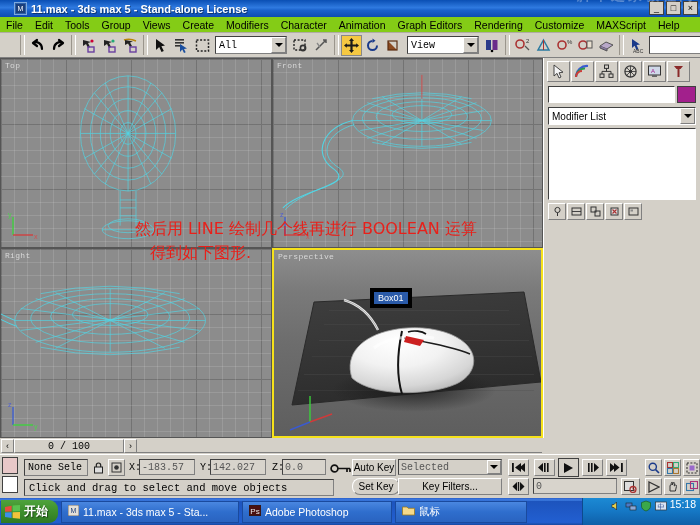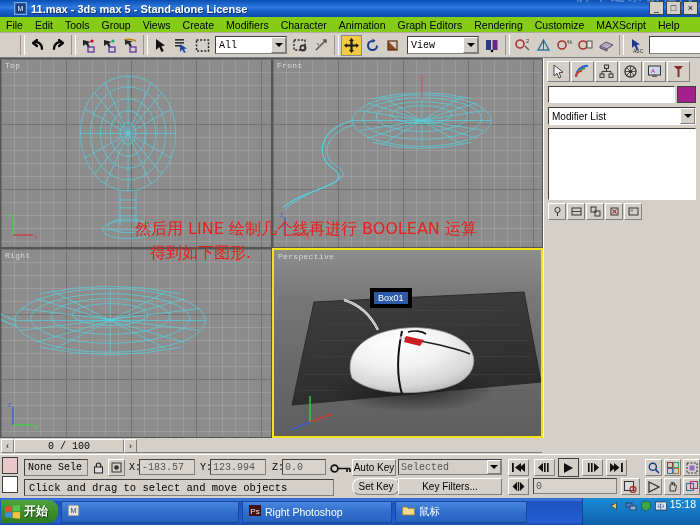--- a/index.html
+++ b/index.html
@@ -714,21 +714,21 @@
       <svg width="11" height="11" viewBox="0 0 11 11">
           <rect x="1" y="1" width="9" height="9" fill="none" stroke="#333" stroke-width="1"></rect>
           <circle cx="5.5" cy="5.5" r="2.3" fill="#333"></circle>
         </svg>
     </div>
 
     <div class="coordlbl" style="position:absolute;left:129px;top:7px;">X:</div>
     <div class="coordbox" style="position:absolute;left:139px;top:4px;width:56px;">-183.57</div>
 
     <div class="coordlbl" style="position:absolute;left:200px;top:7px;">Y:</div>
-    <div class="coordbox" style="position:absolute;left:210px;top:4px;width:56px;">123.994</div>
+    <div class="coordbox" style="position:absolute;left:210px;top:4px;width:56px;">142.027</div>
 
     <div class="coordlbl" style="position:absolute;left:272px;top:7px;">Z:</div>
     <div class="coordbox" style="position:absolute;left:282px;top:4px;width:44px;">0.0</div>
 
     <div style="position:absolute;left:330px;top:6px;">
       <svg width="22" height="13" viewBox="0 0 22 13">
           <circle cx="4.5" cy="6.5" r="3.4" fill="none" stroke="#111" stroke-width="1.7"></circle>
           <path d="M8 6.5 L20 6.5 M17 6.5 L17 10 M20 6.5 L20 10" stroke="#111" stroke-width="1.7" fill="none"></path>
         </svg>
     </div>
@@ -847,30 +847,31 @@
       <span>开始</span>
     </div>
 
     <div class="tbtask" style="width:178px;">
       <span style="flex:none;">
         <svg width="11" height="11" viewBox="0 0 11 11">
             <rect x="0" y="0" width="11" height="11" fill="#e4e0d8" stroke="#555" stroke-width="0.8"></rect>
             <text x="5.5" y="8.3" font-size="7" fill="#1c3f7a" text-anchor="middle" font-family="Liberation Sans">M</text>
           </svg>
       </span>
+      <span>11.max - 3ds max 5 - Sta...</span>
     </div>
 
     <div class="tbtask" style="width:150px;">
       <span style="flex:none;">
         <svg width="12" height="11" viewBox="0 0 12 11">
             <rect x="0" y="0" width="12" height="11" fill="#4a1010" stroke="#222" stroke-width="0.8"></rect>
             <text x="6" y="8.6" font-size="8" fill="#e8e8e8" text-anchor="middle" font-family="Liberation Sans">Ps</text>
           </svg>
       </span>
-      <span>Right Photoshop</span>
+      <span>Adobe Photoshop</span>
     </div>
 
     <div class="tbtask" style="width:132px;">
       <span style="flex:none;">
         <svg width="13" height="11" viewBox="0 0 13 11">
             <path d="M0.5 2 L5 2 L6.2 3.3 L12.5 3.3 L12.5 10 L0.5 10 Z" fill="#f5d98a" stroke="#9a7a20" stroke-width="0.8"></path>
           </svg>
       </span>
       <span>鼠标</span>
     </div>

